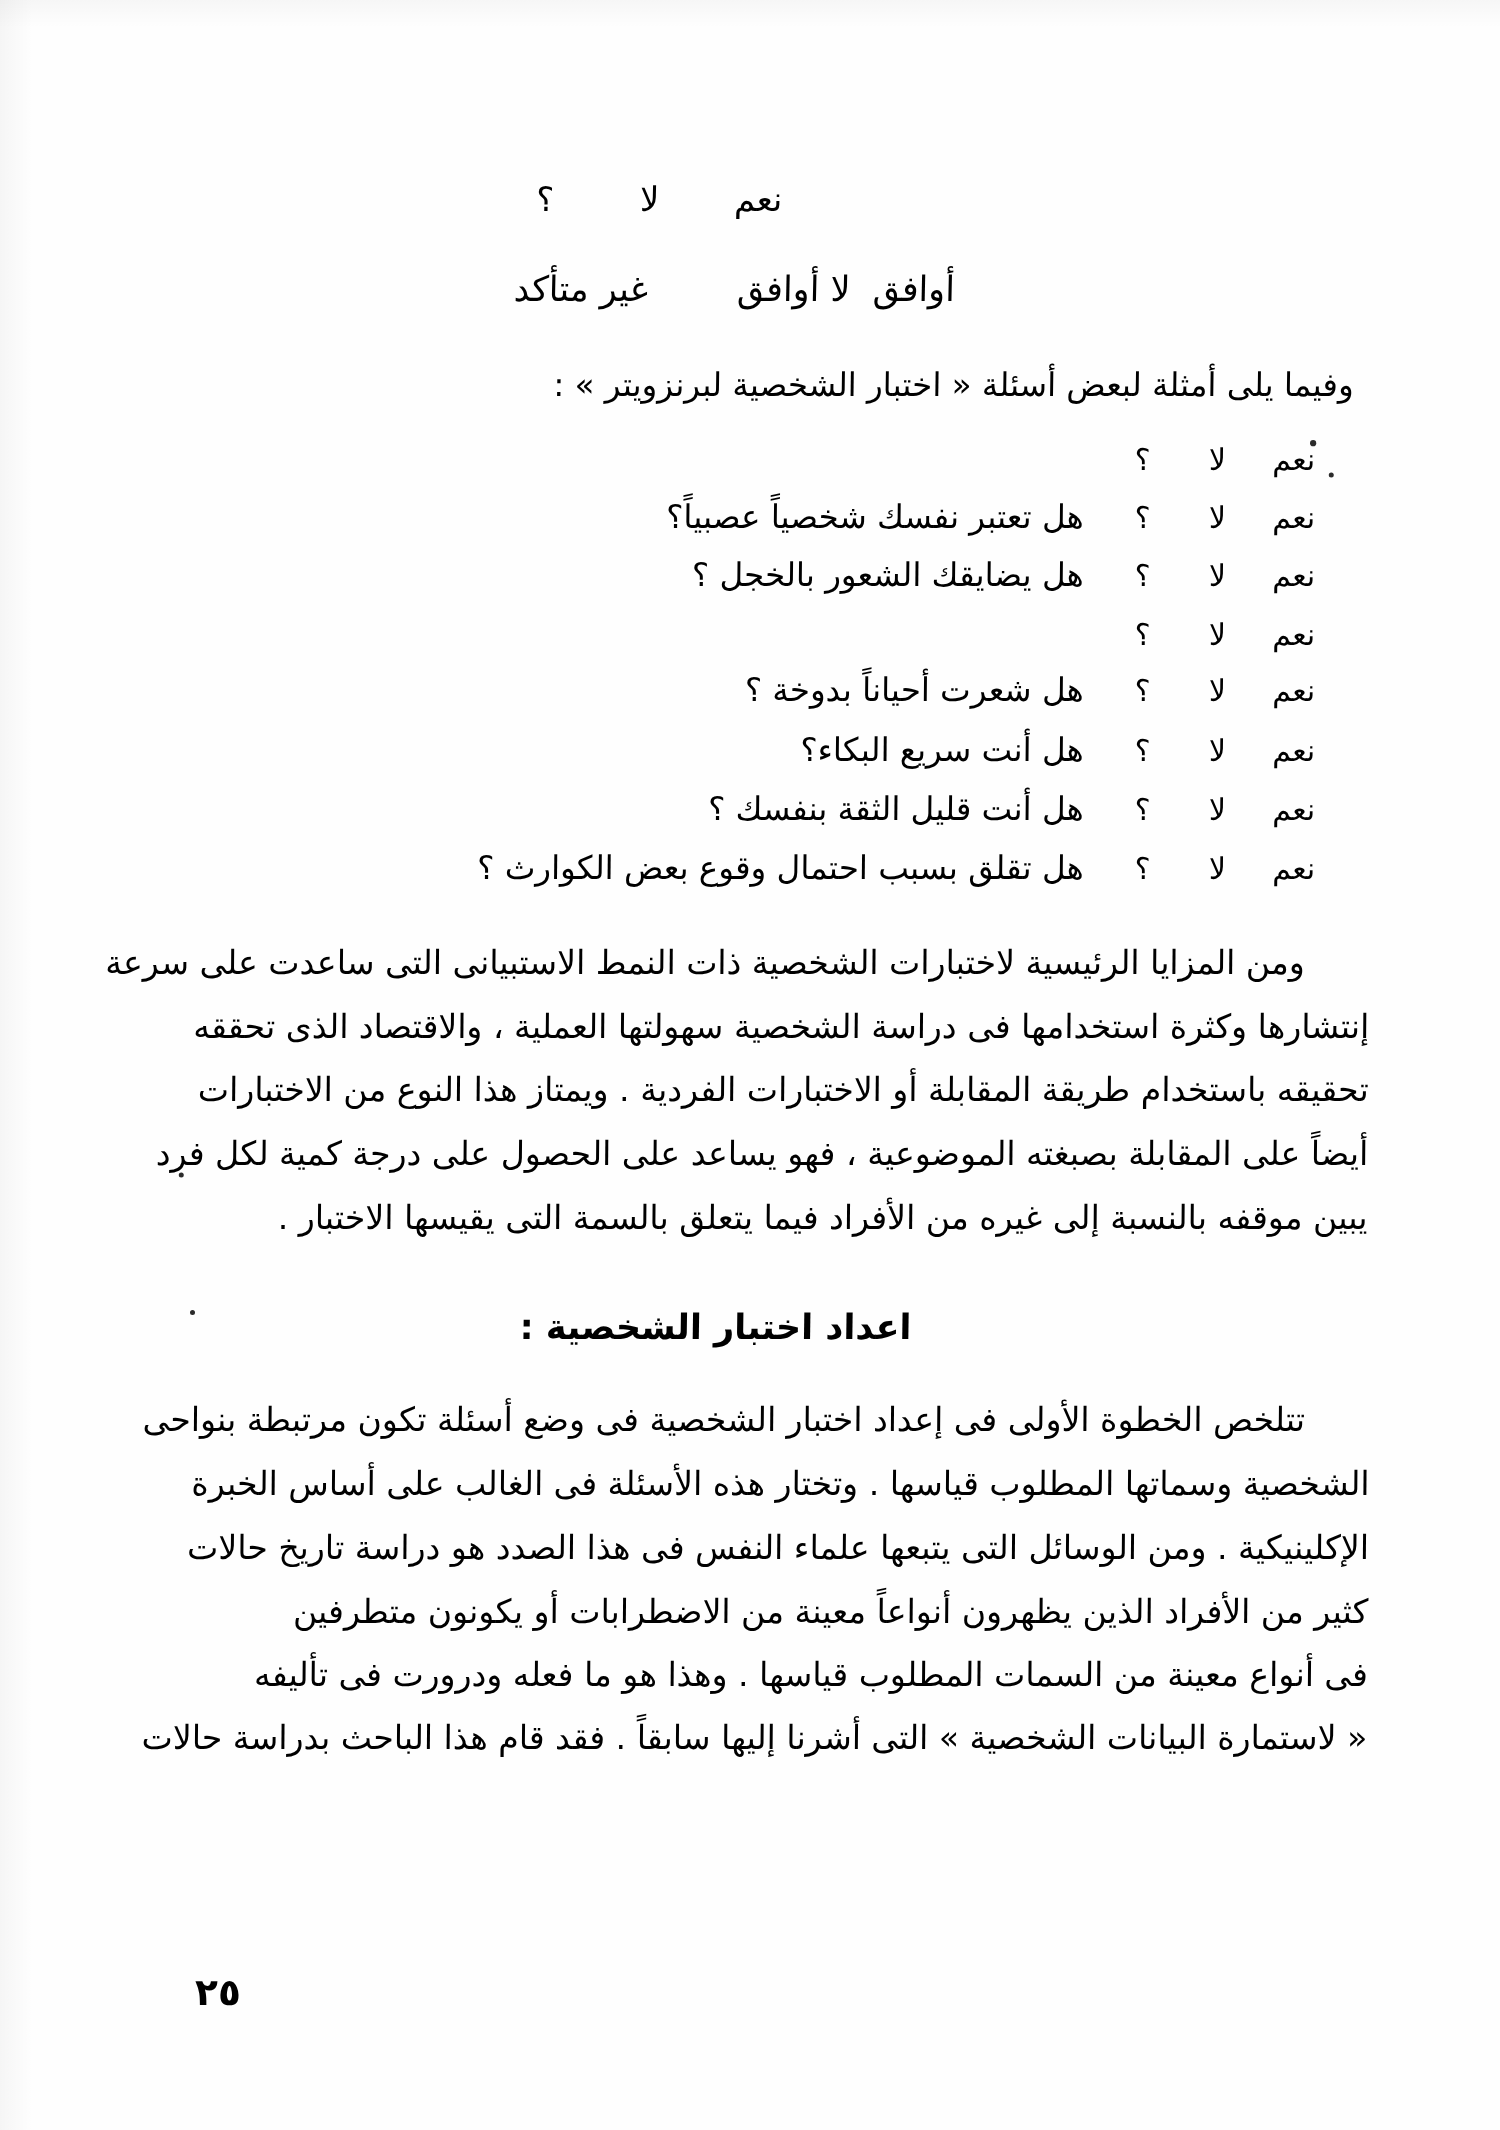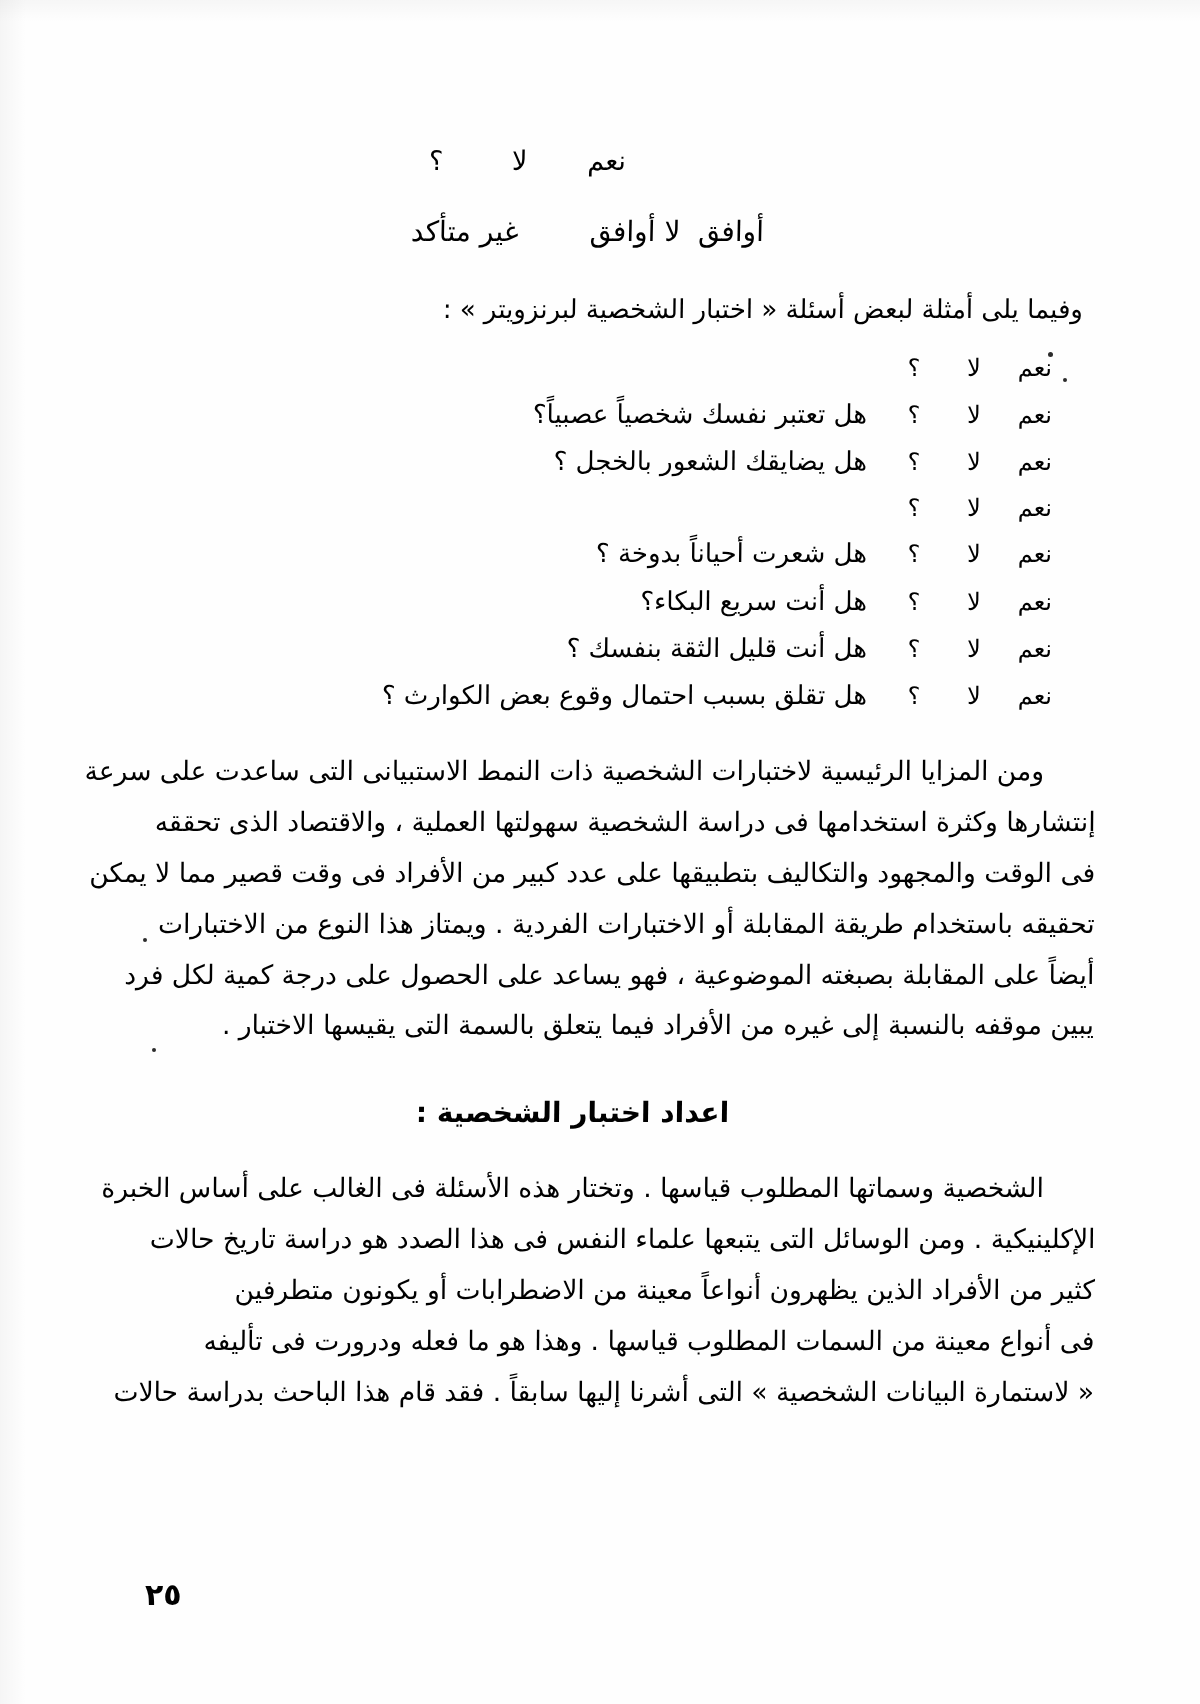--- a/index.html
+++ b/index.html
@@ -143,21 +143,21 @@
   .artifact {
     position: absolute;
     background: #2b2b2b;
     border-radius: 50%;
     pointer-events: none;
   }
 
   
   .folio {
     position: absolute;
-    left: 145px;
+    left: 156px;
     bottom: 92px;
     font-size: 30px;
     font-weight: bold;
     letter-spacing: 1px;
     margin-top: 28px;
   }
 </style>
 </head>
 <body>
 
@@ -224,29 +224,29 @@
         <span class="opt opt-yes">نعم</span>
         <span class="opt opt-no">لا</span>
         <span class="opt opt-q">؟</span>
         <span class="q-text">هل تقلق بسبب احتمال وقوع بعض الكوارث ؟</span>
       </li>
     </ul>
 
     <p class="para para-1">
       <span class="ln">ومن المزايا الرئيسية لاختبارات الشخصية ذات النمط الاستبيانى التى ساعدت على سرعة</span>
       <span class="ln">إنتشارها  وكثرة استخدامها فى دراسة الشخصية سهولتها العملية ، والاقتصاد الذى تحققه</span>
-      <span class="ln">فى الوقت والمجهود والتكاليف بتطبيقها على عدد كبير من الأفراد فى وقت قصير مما لا يمكن</span>
       <span class="ln">تحقيقه باستخدام طريقة المقابلة أو الاختبارات الفردية . ويمتاز هذا النوع من الاختبارات</span>
       <span class="ln">أيضاً على المقابلة بصبغته الموضوعية ، فهو يساعد على الحصول على درجة كمية لكل فرد</span>
       <span class="ln last">يبين موقفه بالنسبة إلى غيره من الأفراد فيما يتعلق بالسمة التى يقيسها الاختبار .</span>
     </p>
 
     <h2 class="section-heading">اعداد اختبار الشخصية :</h2>
 
     <p class="para para-2">
+      <span class="ln">تتلخص الخطوة الأولى فى إعداد اختبار الشخصية فى وضع أسئلة تكون مرتبطة بنواحى</span>
       <span class="ln">الشخصية وسماتها المطلوب قياسها . وتختار هذه الأسئلة فى الغالب على أساس الخبرة</span>
       <span class="ln">الإكلينيكية . ومن الوسائل التى يتبعها علماء النفس فى هذا الصدد هو دراسة تاريخ حالات</span>
       <span class="ln">كثير من  الأفراد الذين يظهرون أنواعاً معينة من الاضطرابات أو يكونون متطرفين</span>
       <span class="ln">فى أنواع معينة من  السمات المطلوب قياسها . وهذا هو  ما فعله ودرورت فى تأليفه</span>
       <span class="ln last">« لاستمارة البيانات الشخصية » التى أشرنا إليها سابقاً . فقد قام هذا الباحث بدراسة حالات</span>
     </p>
 
   </div>
 
   <div class="folio">٢٥</div>

